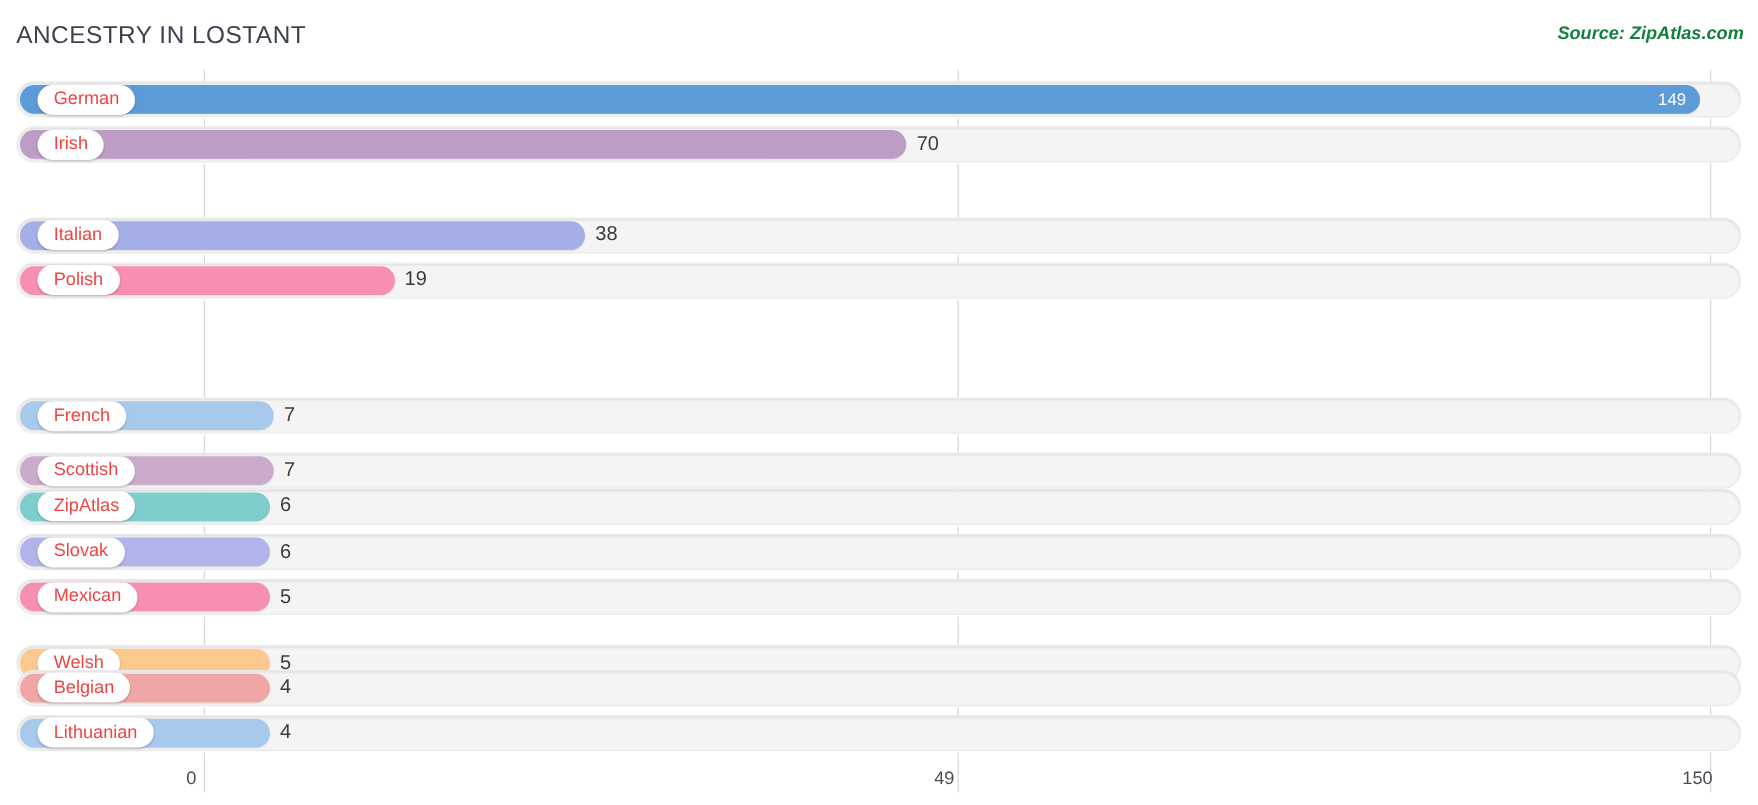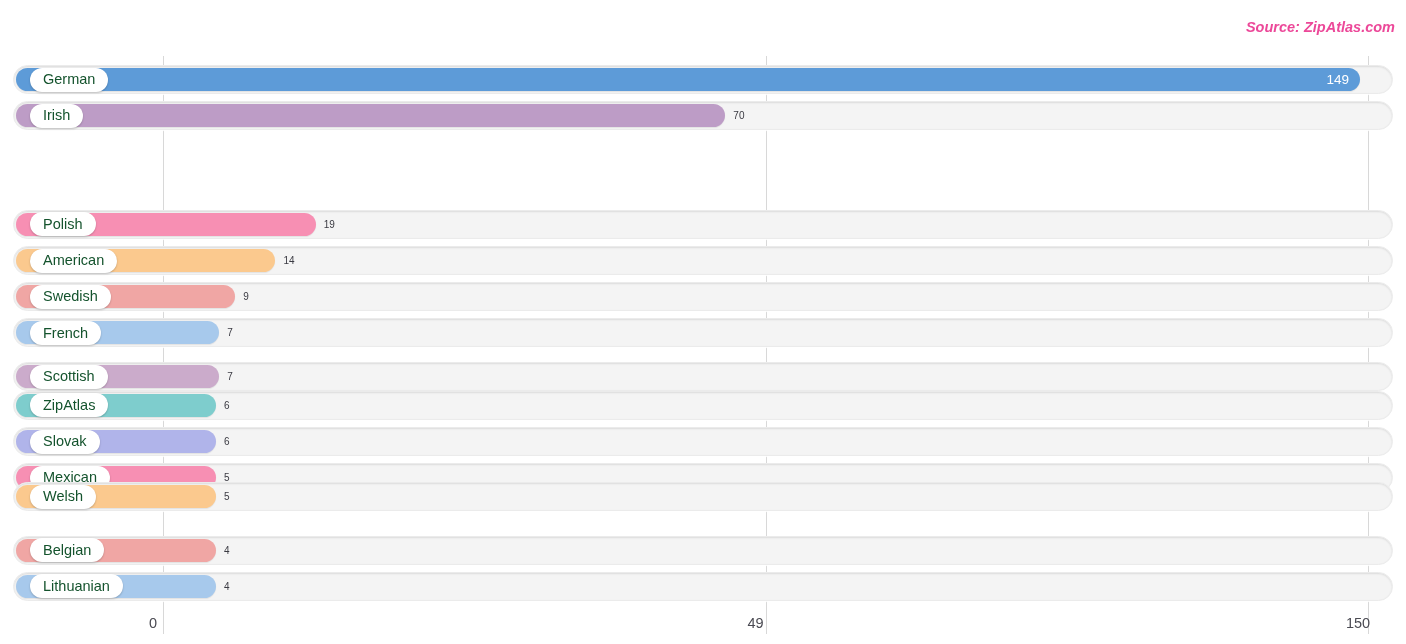--- a/index.html
+++ b/index.html
@@ -32,21 +32,21 @@
     font-weight: 400;
     white-space: nowrap;
   }
   .chart-source {
     position: absolute;
     right: 11px;
     top: 19px;
     font-size: 14.5px;
     font-style: italic;
     font-weight: bold;
-    color: #ec4899;
+    color: #15803d;
     white-space: nowrap;
   }
 
   
   .plot {
     position: absolute;
     left: 0;
     top: 56px;
     width: 1406px;
     height: 552px;
@@ -114,33 +114,33 @@
     border-radius: 13px;
     background: #ffffff;
     box-shadow: 0 1px 2px rgba(0,0,0,0.22);
     display: flex;
     align-items: center;
     padding: 0 13px;
     box-sizing: border-box;
   }
   .pill-label {
     font-size: 14.5px;
-    color: #14532d;
+    color: #ef4444;
     white-space: nowrap;
     line-height: 1;
   }
 
   
   .value {
     position: absolute;
     top: 0;
     height: 29px;
     display: flex;
     align-items: center;
-    font-size: 10px;
+    font-size: 16px;
     color: #3a3a42;
     white-space: nowrap;
   }
   .value.inside {
     color: #ffffff;
     font-size: 13.5px;
   }
 
   
   .axis {
@@ -163,20 +163,21 @@
     top: 0;
     width: 1px;
     height: 26px;
     background: #d8d8d8;
   }
 </style>
 </head>
 <body>
 
 <div class="header">
+  <div class="chart-title">ANCESTRY IN LOSTANT</div>
   <div class="chart-source">Source: ZipAtlas.com</div>
 </div>
 
 <div class="plot">
   <div class="gridlines" id="gridlines">
       <div class="gridline" style="left: 163px;"></div>
       <div class="gridline" style="left: 765.5px;"></div>
       <div class="gridline" style="left: 1368px;"></div>
     </div>
   <div class="rows" id="rows">
@@ -189,44 +190,36 @@
         <div class="value inside" style="left: 1301.97px; width: 34px; justify-content: flex-end;">149</div>
       </div>
       <div class="row" style="top: 45.2px;">
         <div class="track"></div>
         <div class="bar" style="width: 709.333px; background: rgb(189, 156, 198);"></div>
         <div class="pill">
           <span class="pill-label">Irish</span>
         </div>
         <div class="value" style="left: 720.333px;">70</div>
       </div>
+      <div class="row" style="top: 117.6px;">
+        <div class="track"></div>
+        <div class="bar" style="width: 452.267px; background: rgb(166, 174, 232);"></div>
+        <div class="pill">
+          <span class="pill-label">Italian</span>
+        </div>
+        <div class="value" style="left: 463.267px;">38</div>
+      </div>
       <div class="row" style="top: 153.8px;">
         <div class="track"></div>
         <div class="bar" style="width: 299.633px; background: rgb(247, 143, 179);"></div>
         <div class="pill">
           <span class="pill-label">Polish</span>
         </div>
         <div class="value" style="left: 310.633px;">19</div>
       </div>
-      <div class="row" style="top: 190px;">
-        <div class="track"></div>
-        <div class="bar" style="width: 259.467px; background: rgb(251, 201, 142);"></div>
-        <div class="pill">
-          <span class="pill-label">American</span>
-        </div>
-        <div class="value" style="left: 270.467px;">14</div>
-      </div>
-      <div class="row" style="top: 226.2px;">
-        <div class="track"></div>
-        <div class="bar" style="width: 219.3px; background: rgb(240, 166, 164);"></div>
-        <div class="pill">
-          <span class="pill-label">Swedish</span>
-        </div>
-        <div class="value" style="left: 230.3px;">9</div>
-      </div>
       <div class="row" style="top: 262.4px;">
         <div class="track"></div>
         <div class="bar" style="width: 203.233px; background: rgb(167, 201, 236);"></div>
         <div class="pill">
           <span class="pill-label">French</span>
         </div>
         <div class="value" style="left: 214.233px;">7</div>
       </div>
       <div class="row" style="top: 306px;">
         <div class="track"></div>
@@ -253,21 +246,21 @@
         <div class="value" style="left: 211px;">6</div>
       </div>
       <div class="row" style="top: 407.2px;">
         <div class="track"></div>
         <div class="bar" style="width: 200px; background: rgb(247, 143, 179);"></div>
         <div class="pill">
           <span class="pill-label">Mexican</span>
         </div>
         <div class="value" style="left: 211px;">5</div>
       </div>
-      <div class="row" style="top: 426px;">
+      <div class="row" style="top: 460px;">
         <div class="track"></div>
         <div class="bar" style="width: 200px; background: rgb(251, 201, 142);"></div>
         <div class="pill">
           <span class="pill-label">Welsh</span>
         </div>
         <div class="value" style="left: 211px;">5</div>
       </div>
       <div class="row" style="top: 479.6px;">
         <div class="track"></div>
         <div class="bar" style="width: 200px; background: rgb(240, 166, 164);"></div>

